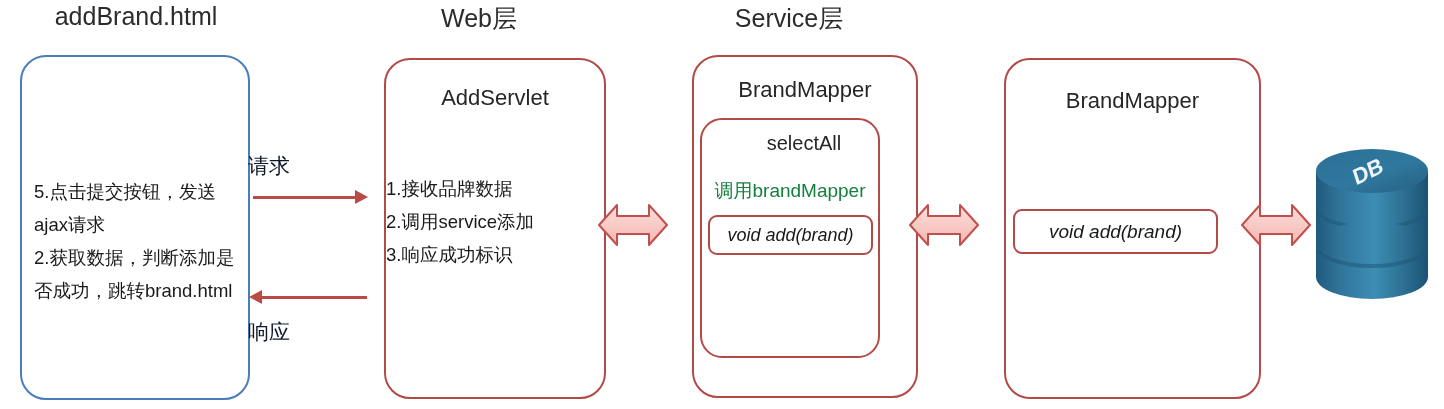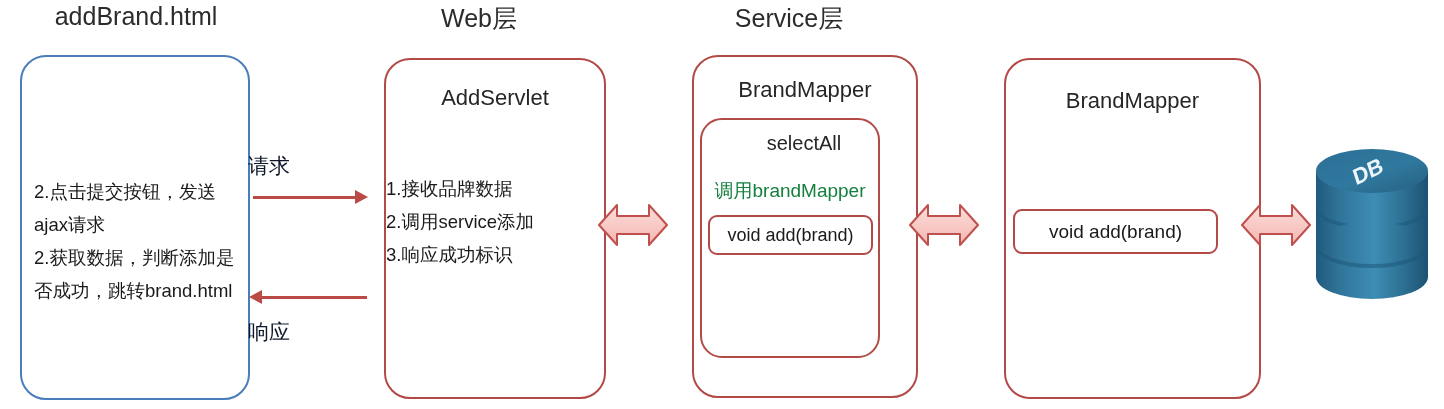--- a/index.html
+++ b/index.html
@@ -32,21 +32,21 @@
   
   .box {
     position: absolute;
     box-sizing: border-box;
     background: #ffffff;
     border-radius: 26px;
   }
   .box-blue  { border: 2.5px solid #4a7ebb; }
   .box-red   { border: 2.5px solid #b24a47; margin-left: 16px; }
   .box-inner { border: 2.5px solid #b24a47; border-radius: 22px; }
-  .box-pill  { border: 2.5px solid #b24a47; border-radius: 9px; }
+  .box-pill  { border: 2.5px solid #b24a47; border-radius: 9px; font-style: italic; }
 
   .box-heading {
     position: absolute;
     left: 0;
     right: 0;
     text-align: center;
     font-size: 22px;
     color: #262626;
     white-space: nowrap;
   }
@@ -117,21 +117,21 @@
 
   <div class="col-title" style="left:20px; top:2px; width:232px;">addBrand.html</div>
 
   <div class="col-title" style="left:368px; top:2px; width:222px;">Web层</div>
 
   <div class="col-title" style="left:680px; top:2px; width:218px;">Service层</div>
 
 
   <div class="box box-blue" style="left:20px; top:55px; width:230px; height:345px;">
     <div class="body-lines" style="left:12px; top:118px;">
-      <span class="ln">2.点击提交按钮，发送</span>
+      <span class="ln">5.点击提交按钮，发送</span>
       <span class="ln">ajax请求</span>
       <span class="ln">2.获取数据，判断添加是</span>
       <span class="ln">否成功，跳转brand.html</span>
     </div>
   </div>
 
   <div class="arrow-label" style="left:248px; top:152px; width:125px;">请求</div>
   <div class="arrow-line" style="left:253px; top:196px; width:104px;"></div>
   <div class="arrow-head right" style="left:355px; top:190px;"></div>
 

